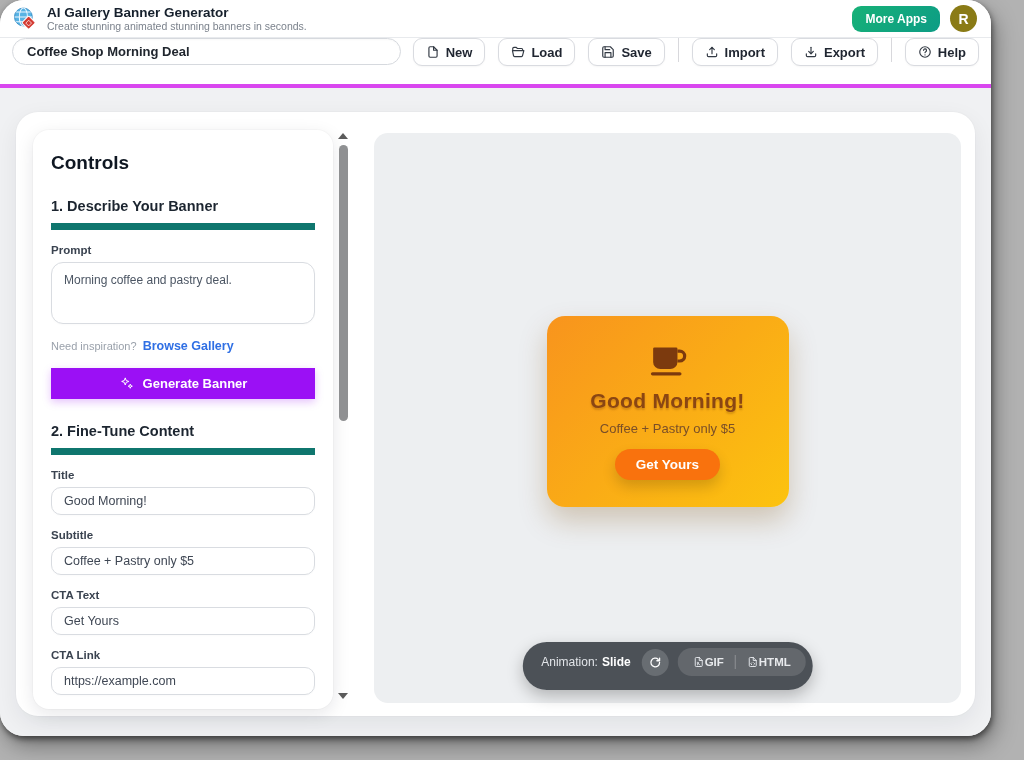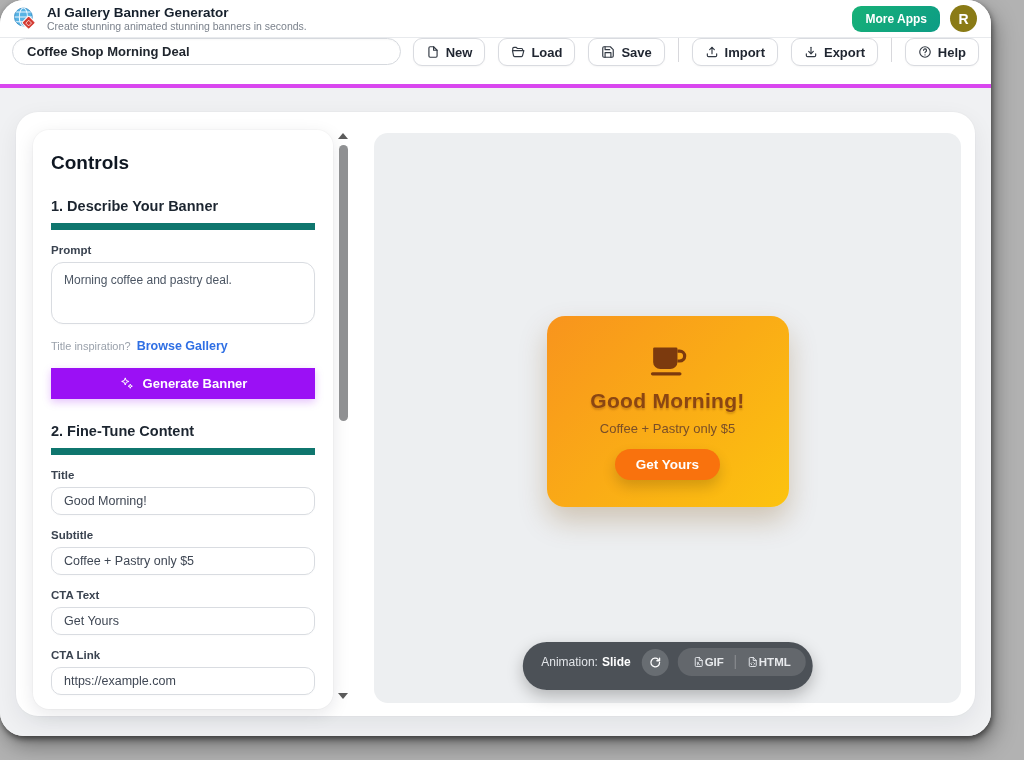--- a/index.html
+++ b/index.html
@@ -265,21 +265,21 @@
   <div class="main">
     <div class="canvas-card">
 
       <div class="controls-panel">
         <div class="controls-heading">Controls</div>
 
         <div class="section-title">1. Describe Your Banner</div>
         <div class="field-label">Prompt</div>
         <textarea class="prompt-area" style="">Morning coffee and pastry deal.</textarea>
         <div class="inspiration-row">
-          <span class="inspiration-text">Title inspiration?</span>
+          <span class="inspiration-text">Need inspiration?</span>
           <a class="gallery-link">Browse Gallery</a>
         </div>
         <button class="generate-btn">
           <svg viewBox="0 0 24 24" fill="none" stroke="#fff" stroke-width="1.6" stroke-linejoin="round">
               <path d="M10 3l1.5 4.2L15.7 8.7l-4.2 1.5L10 14.4 8.5 10.2 4.3 8.7l4.2-1.5L10 3z"></path>
               <path d="M18 13l.9 2.4 2.4.9-2.4.9L18 19.6l-.9-2.4-2.4-.9 2.4-.9L18 13z"></path>
             </svg>
           <span>Generate Banner</span>
         </button>
 

